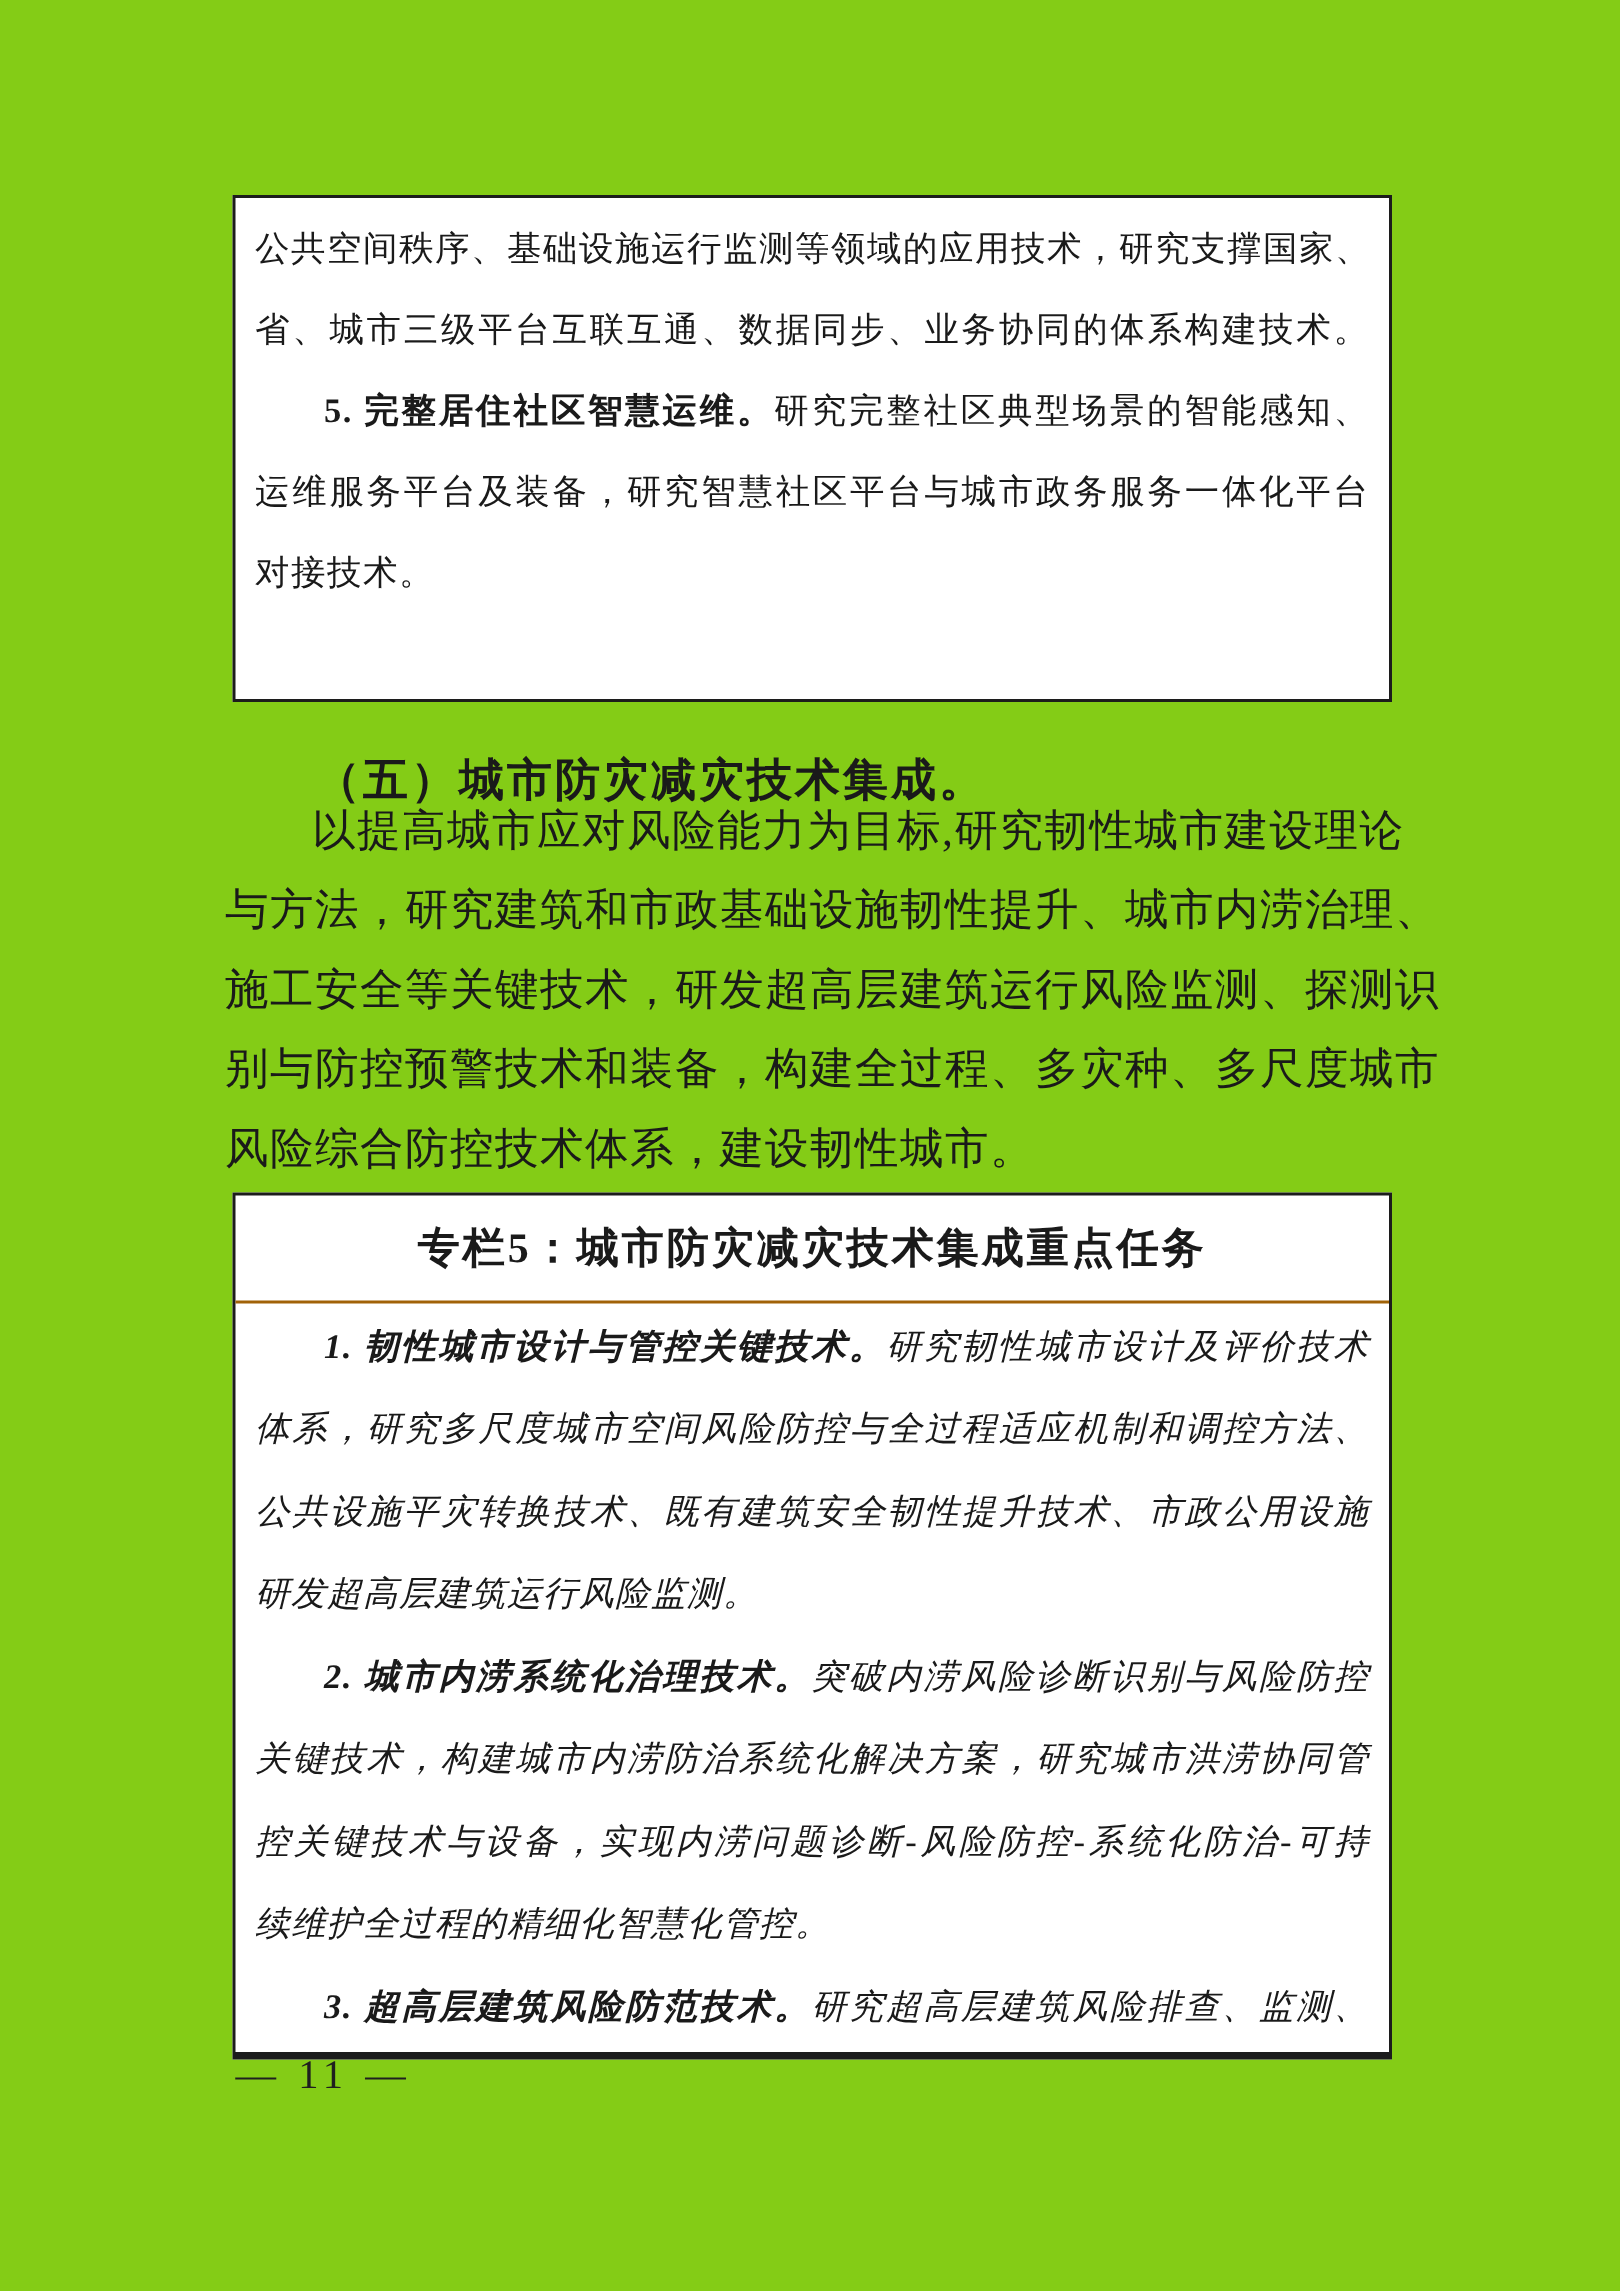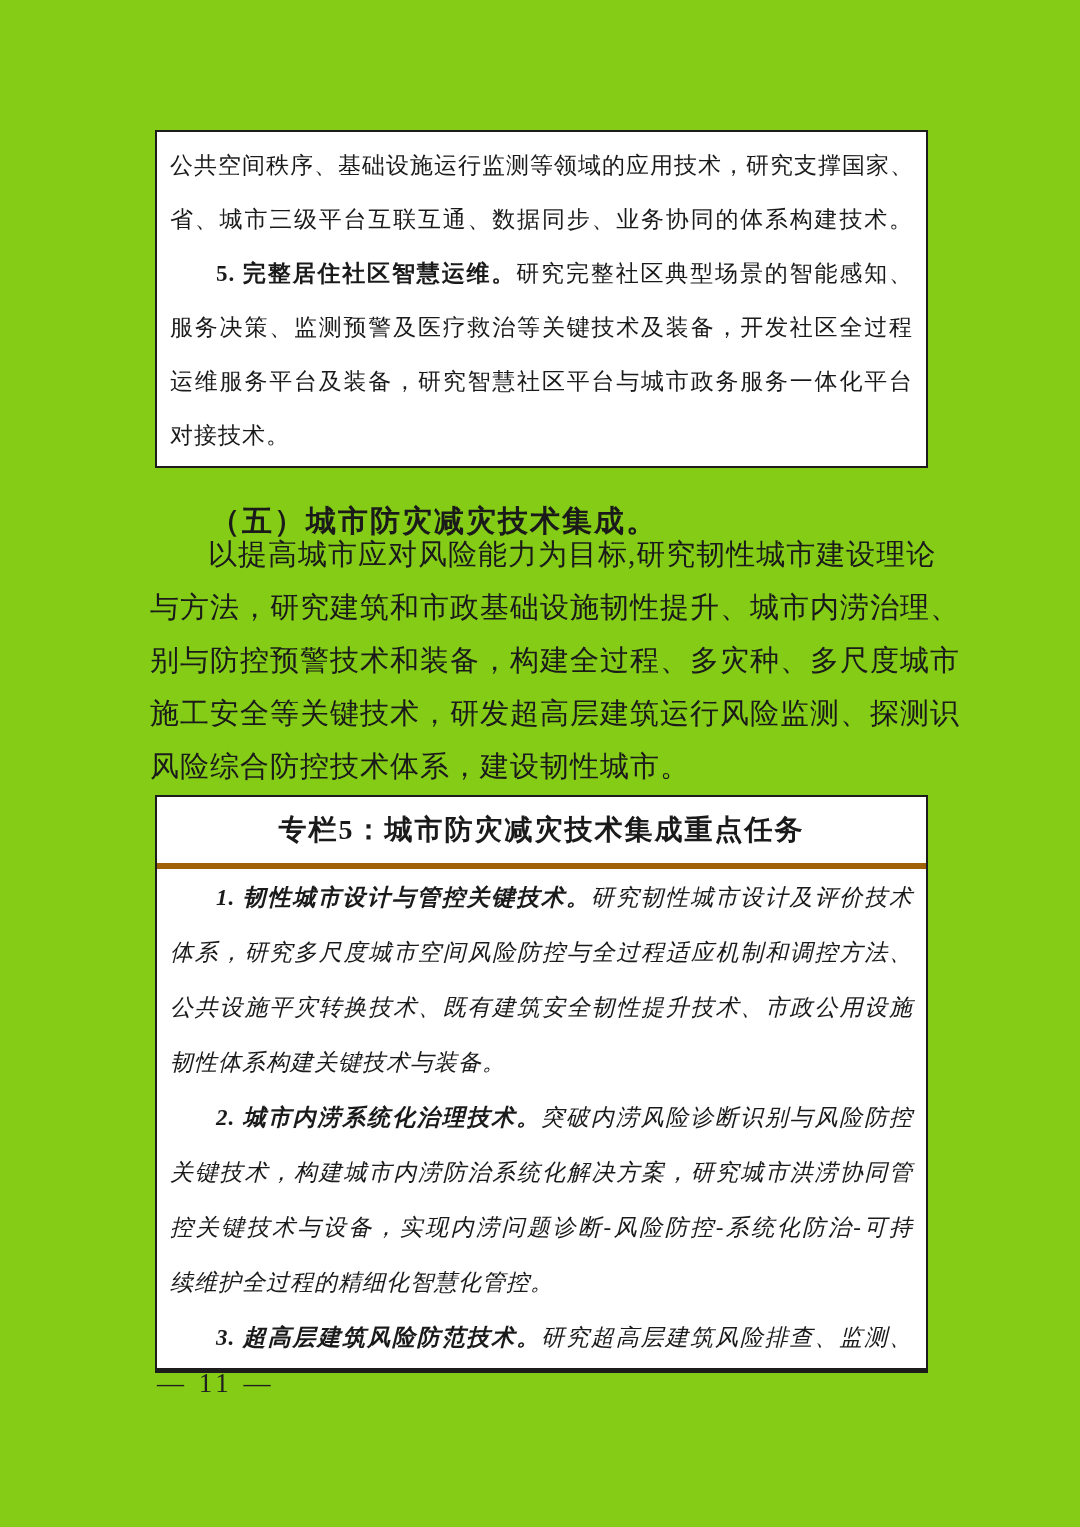--- a/index.html
+++ b/index.html
@@ -29,21 +29,21 @@
     height: 338px;
     padding: 7px 13px 0 13px;
   }
   #box2 {
     top: 795px;
     height: 578px;
     border-bottom-width: 5px;
   }
   #box2-title-row {
     height: 72px;
-    border-bottom: 6px solid #a16207;
+    border-bottom: 2px solid #a16207;
     display: flex;
     align-items: center;
     justify-content: center;
     font-size: 28px;
     font-weight: bold;
     letter-spacing: 2px;
   }
   #box2-body {
     padding: 1px 13px 0 13px;
   }
@@ -96,44 +96,43 @@
 </style>
 </head>
 <body>
 
 <div id="page">
 
   <div id="box1" class="col-box">
     <div class="b-line">公共空间秩序、基础设施运行监测等领域的应用技术，研究支撑国家、</div>
     <div class="b-line">省、城市三级平台互联互通、数据同步、业务协同的体系构建技术。</div>
     <div class="b-line indent"><span class="bold">5. 完整居住社区智慧运维。</span><span>研究完整社区典型场景的智能感知、</span></div>
-    <div class="b-line">服务决策、监测预警及医疗救治等关键技术及装备，开发社区全过程</div>
     <div class="b-line">运维服务平台及装备，研究智慧社区平台与城市政务服务一体化平台</div>
     <div class="b-line line-end">对接技术。</div>
   </div>
 
   <div id="section-heading">（五）城市防灾减灾技术集成。</div>
 
   <div id="section-paragraph">
     <div class="m-line indent">以提高城市应对风险能力为目标,研究韧性城市建设理论</div>
     <div class="m-line">与方法，研究建筑和市政基础设施韧性提升、城市内涝治理、</div>
+    <div class="m-line">施工安全等关键技术，研发超高层建筑运行风险监测、探测识</div>
     <div class="m-line">别与防控预警技术和装备，构建全过程、多灾种、多尺度城市</div>
-    <div class="m-line">施工安全等关键技术，研发超高层建筑运行风险监测、探测识</div>
     <div class="m-line line-end">风险综合防控技术体系，建设韧性城市。</div>
   </div>
 
   <div id="box2" class="col-box">
     <div id="box2-title-row">
       <span>专栏5：城市防灾减灾技术集成重点任务</span>
     </div>
     <div id="box2-body">
       <div class="b-line indent"><span class="bold">1. 韧性城市设计与管控关键技术。</span><span>研究韧性城市设计及评价技术</span></div>
       <div class="b-line">体系，研究多尺度城市空间风险防控与全过程适应机制和调控方法、</div>
       <div class="b-line">公共设施平灾转换技术、既有建筑安全韧性提升技术、市政公用设施</div>
-      <div class="b-line line-end">韧性体系构建关键技术与装备。</div>
+      <div class="b-line line-end">研发超高层建筑运行风险监测。</div>
       <div class="b-line indent"><span class="bold">2. 城市内涝系统化治理技术。</span><span>突破内涝风险诊断识别与风险防控</span></div>
       <div class="b-line">关键技术，构建城市内涝防治系统化解决方案，研究城市洪涝协同管</div>
       <div class="b-line">控关键技术与设备，实现内涝问题诊断-风险防控-系统化防治-可持</div>
       <div class="b-line line-end">续维护全过程的精细化智慧化管控。</div>
       <div class="b-line indent"><span class="bold">3. 超高层建筑风险防范技术。</span><span>研究超高层建筑风险排查、监测、</span></div>
     </div>
   </div>
 
   <div id="page-footer">— 11 —</div>
 

